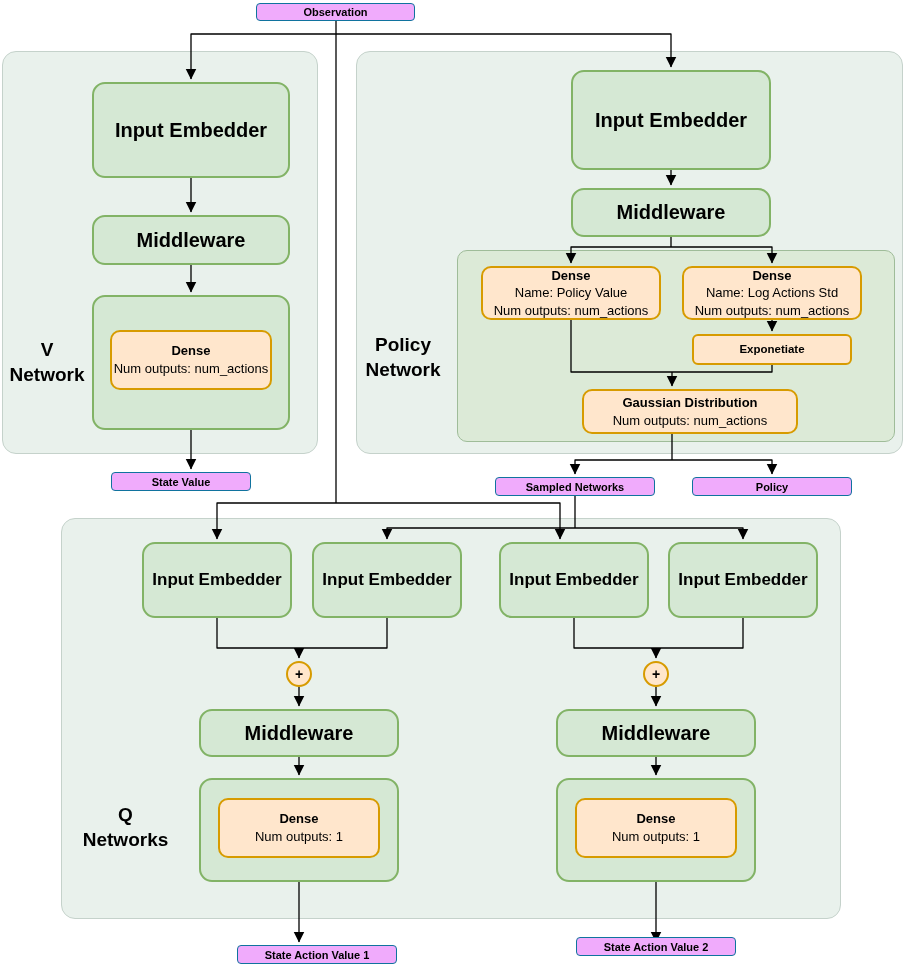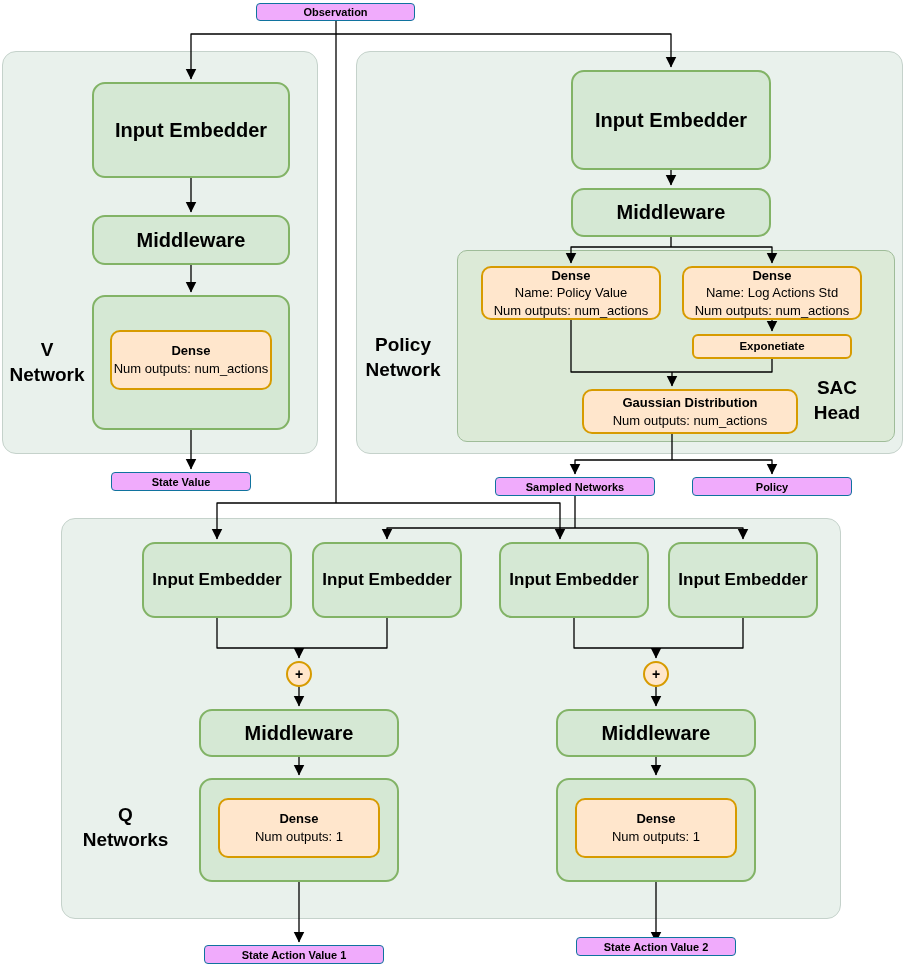--- a/index.html
+++ b/index.html
@@ -113,30 +113,28 @@
   <div class="node orange" style="left:481px;top:266px;width:180px;height:54px">
     <span class="t">Dense</span>
     <span>Name: Policy Value</span>
     <span>Num outputs: num_actions</span>
   </div>
   <div class="node orange" style="left:682px;top:266px;width:180px;height:54px">
     <span class="t">Dense</span>
     <span>Name: Log Actions Std</span>
     <span>Num outputs: num_actions</span>
   </div>
-  <div class="node orange slim" style="left:692px;top:334px;width:160px;height:25px">Exponetiate</div>
+  <div class="node orange slim" style="left:692px;top:334px;width:160px;height:31px">Exponetiate</div>
   <div class="node orange" style="left:582px;top:389px;width:216px;height:45px">
     <span class="t">Gaussian Distribution</span>
     <span>Num outputs: num_actions</span>
   </div>
 
   <div class="side-label" style="left:356px;top:333px;width:94px">Policy
 Network</div>
-  <div class="side-label" style="left:797px;top:376px;width:80px">SAC
-Head</div>
 
   <div class="node blue" style="left:495px;top:477px;width:160px;height:19px">Sampled Networks</div>
   <div class="node blue" style="left:692px;top:477px;width:160px;height:19px">Policy</div>
 
   <div class="node green md" style="left:142px;top:542px;width:150px;height:76px">Input Embedder</div>
   <div class="node green md" style="left:312px;top:542px;width:150px;height:76px">Input Embedder</div>
   <div class="node green md" style="left:499px;top:542px;width:150px;height:76px">Input Embedder</div>
   <div class="node green md" style="left:668px;top:542px;width:150px;height:76px">Input Embedder</div>
 
   <div class="node circle" style="left:286px;top:661px;width:26px;height:26px">+</div>
@@ -152,16 +150,16 @@
   </div>
   <div class="node green" style="left:556px;top:778px;width:200px;height:104px"></div>
   <div class="node orange" style="left:575px;top:798px;width:162px;height:60px">
     <span class="t">Dense</span>
     <span>Num outputs: 1</span>
   </div>
 
   <div class="side-label" style="left:68px;top:803px;width:115px">Q
 Networks</div>
 
-  <div class="node blue" style="left:204px;top:945px;width:180px;height:19px">State Action Value 1</div>
+  <div class="node blue" style="left:237px;top:945px;width:160px;height:19px">State Action Value 1</div>
   <div class="node blue" style="left:576px;top:937px;width:160px;height:19px">State Action Value 2</div>
 
 </div>
 
 </body></html>

